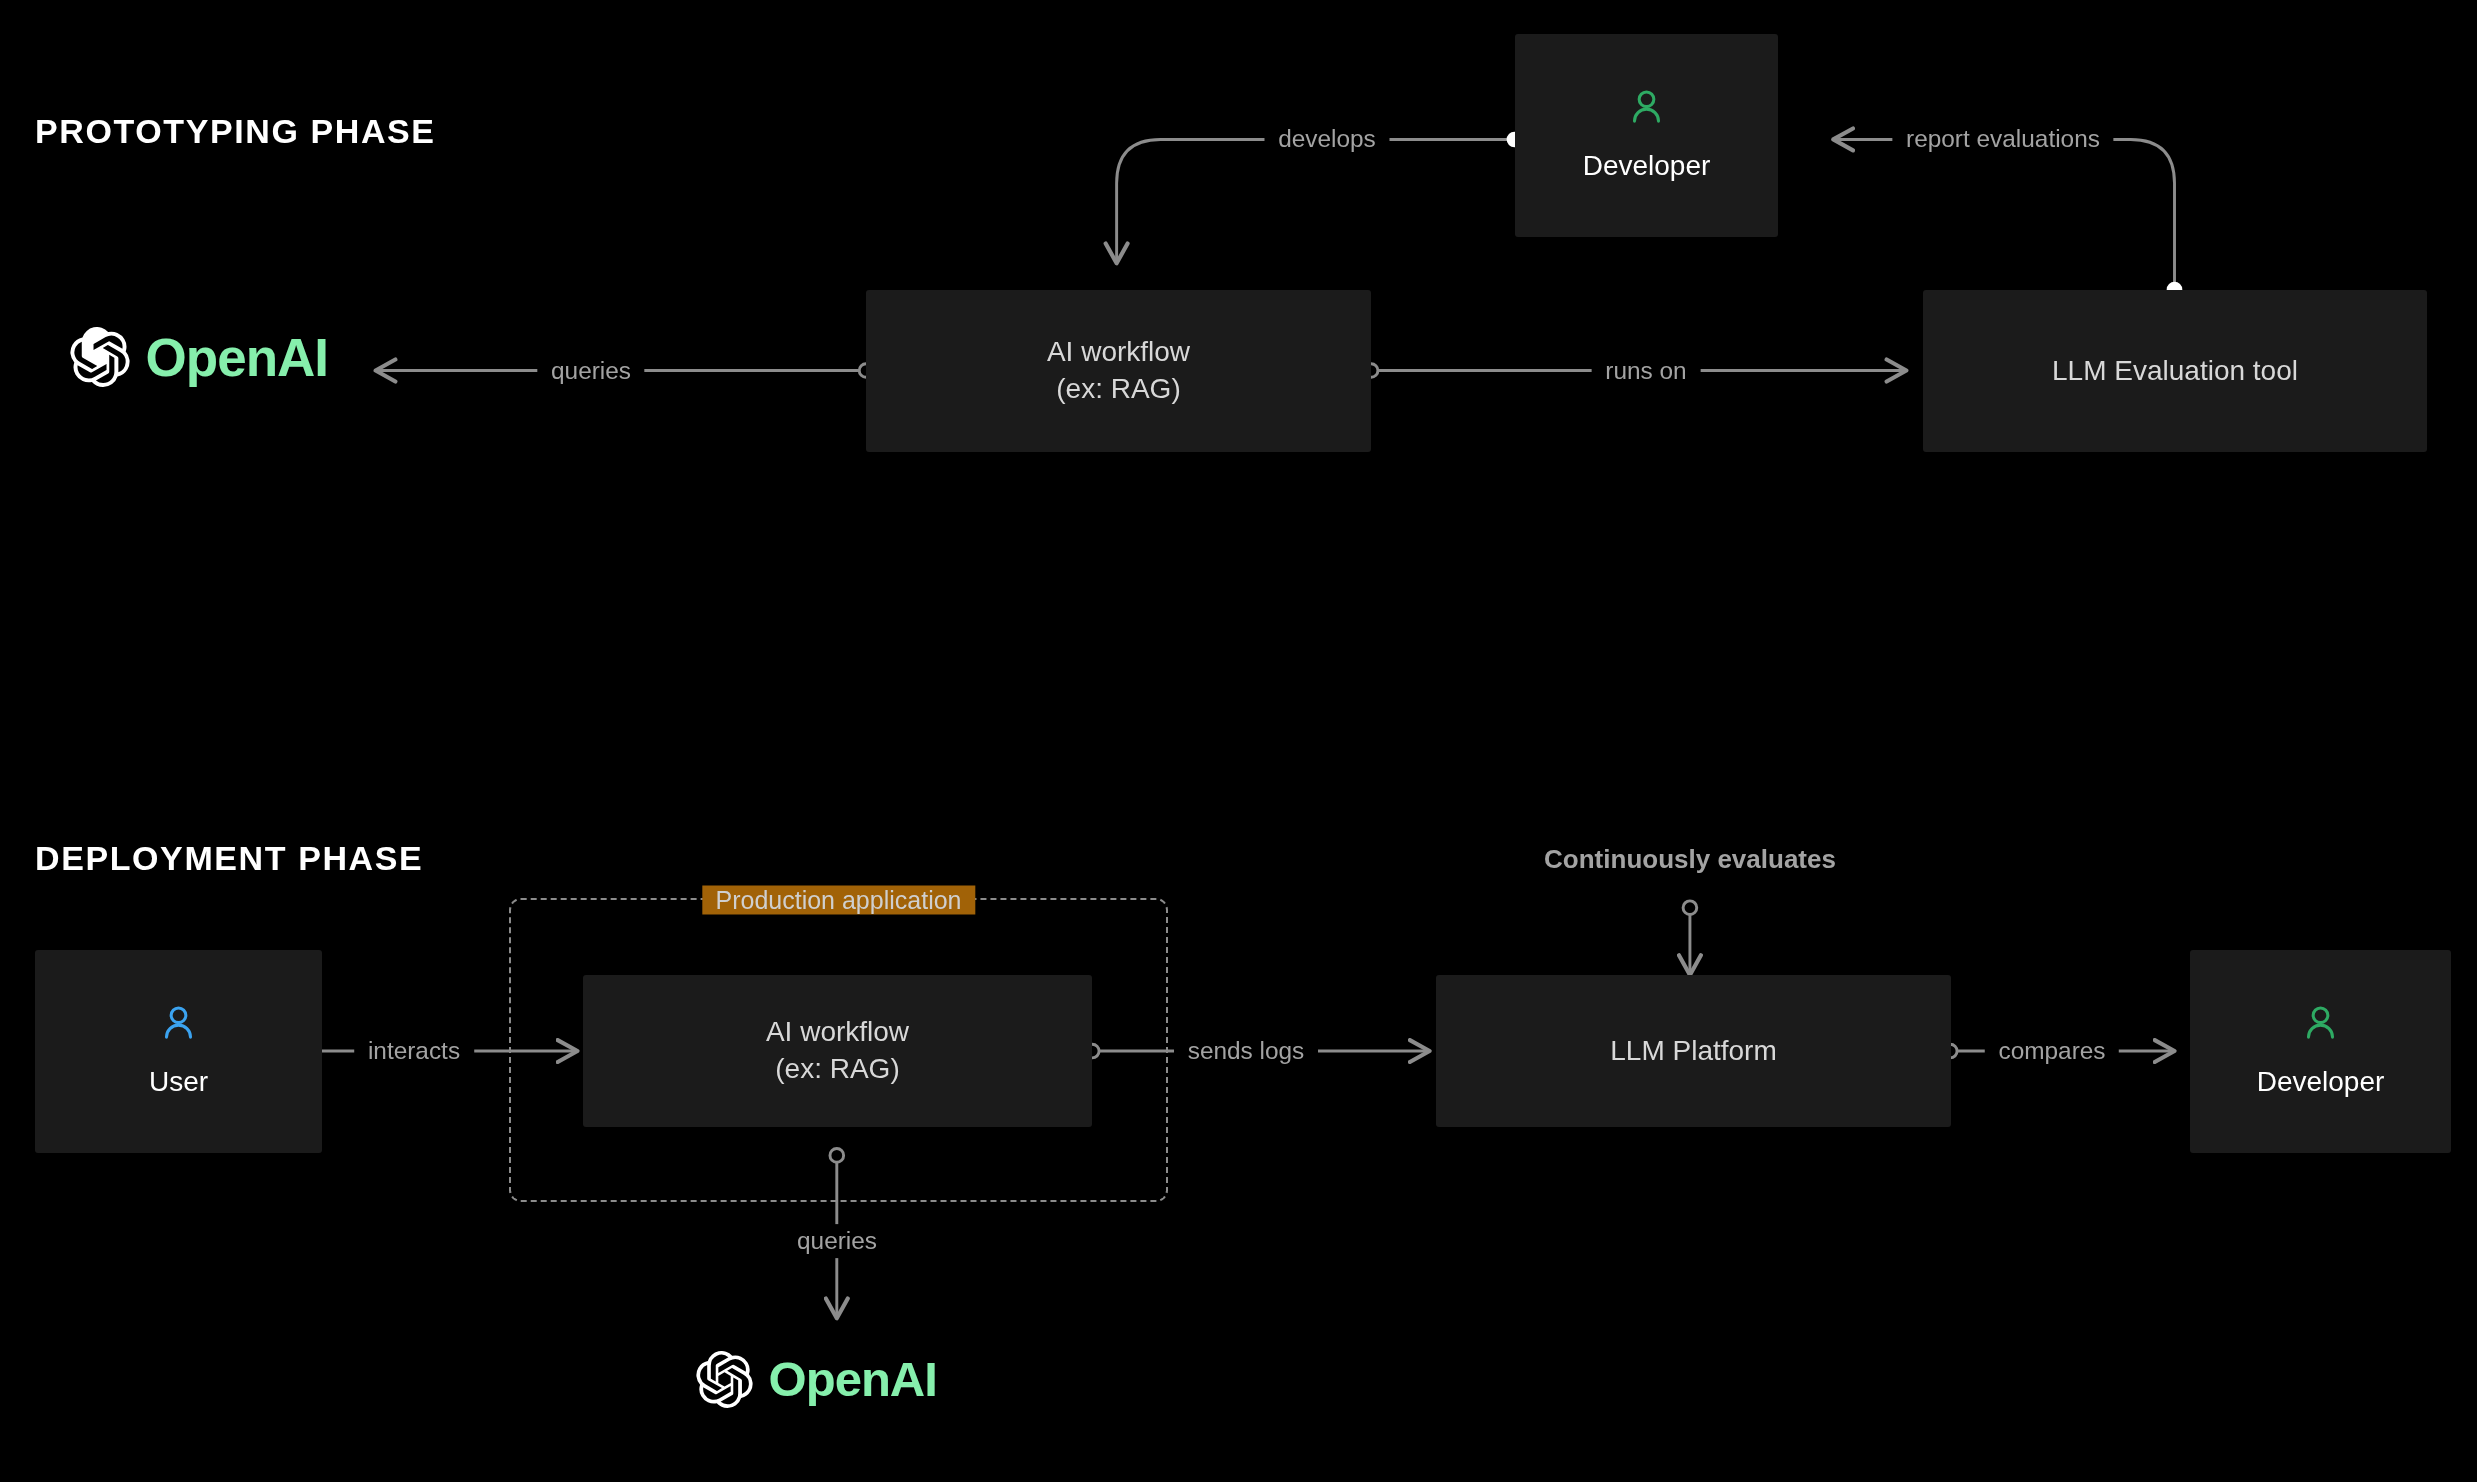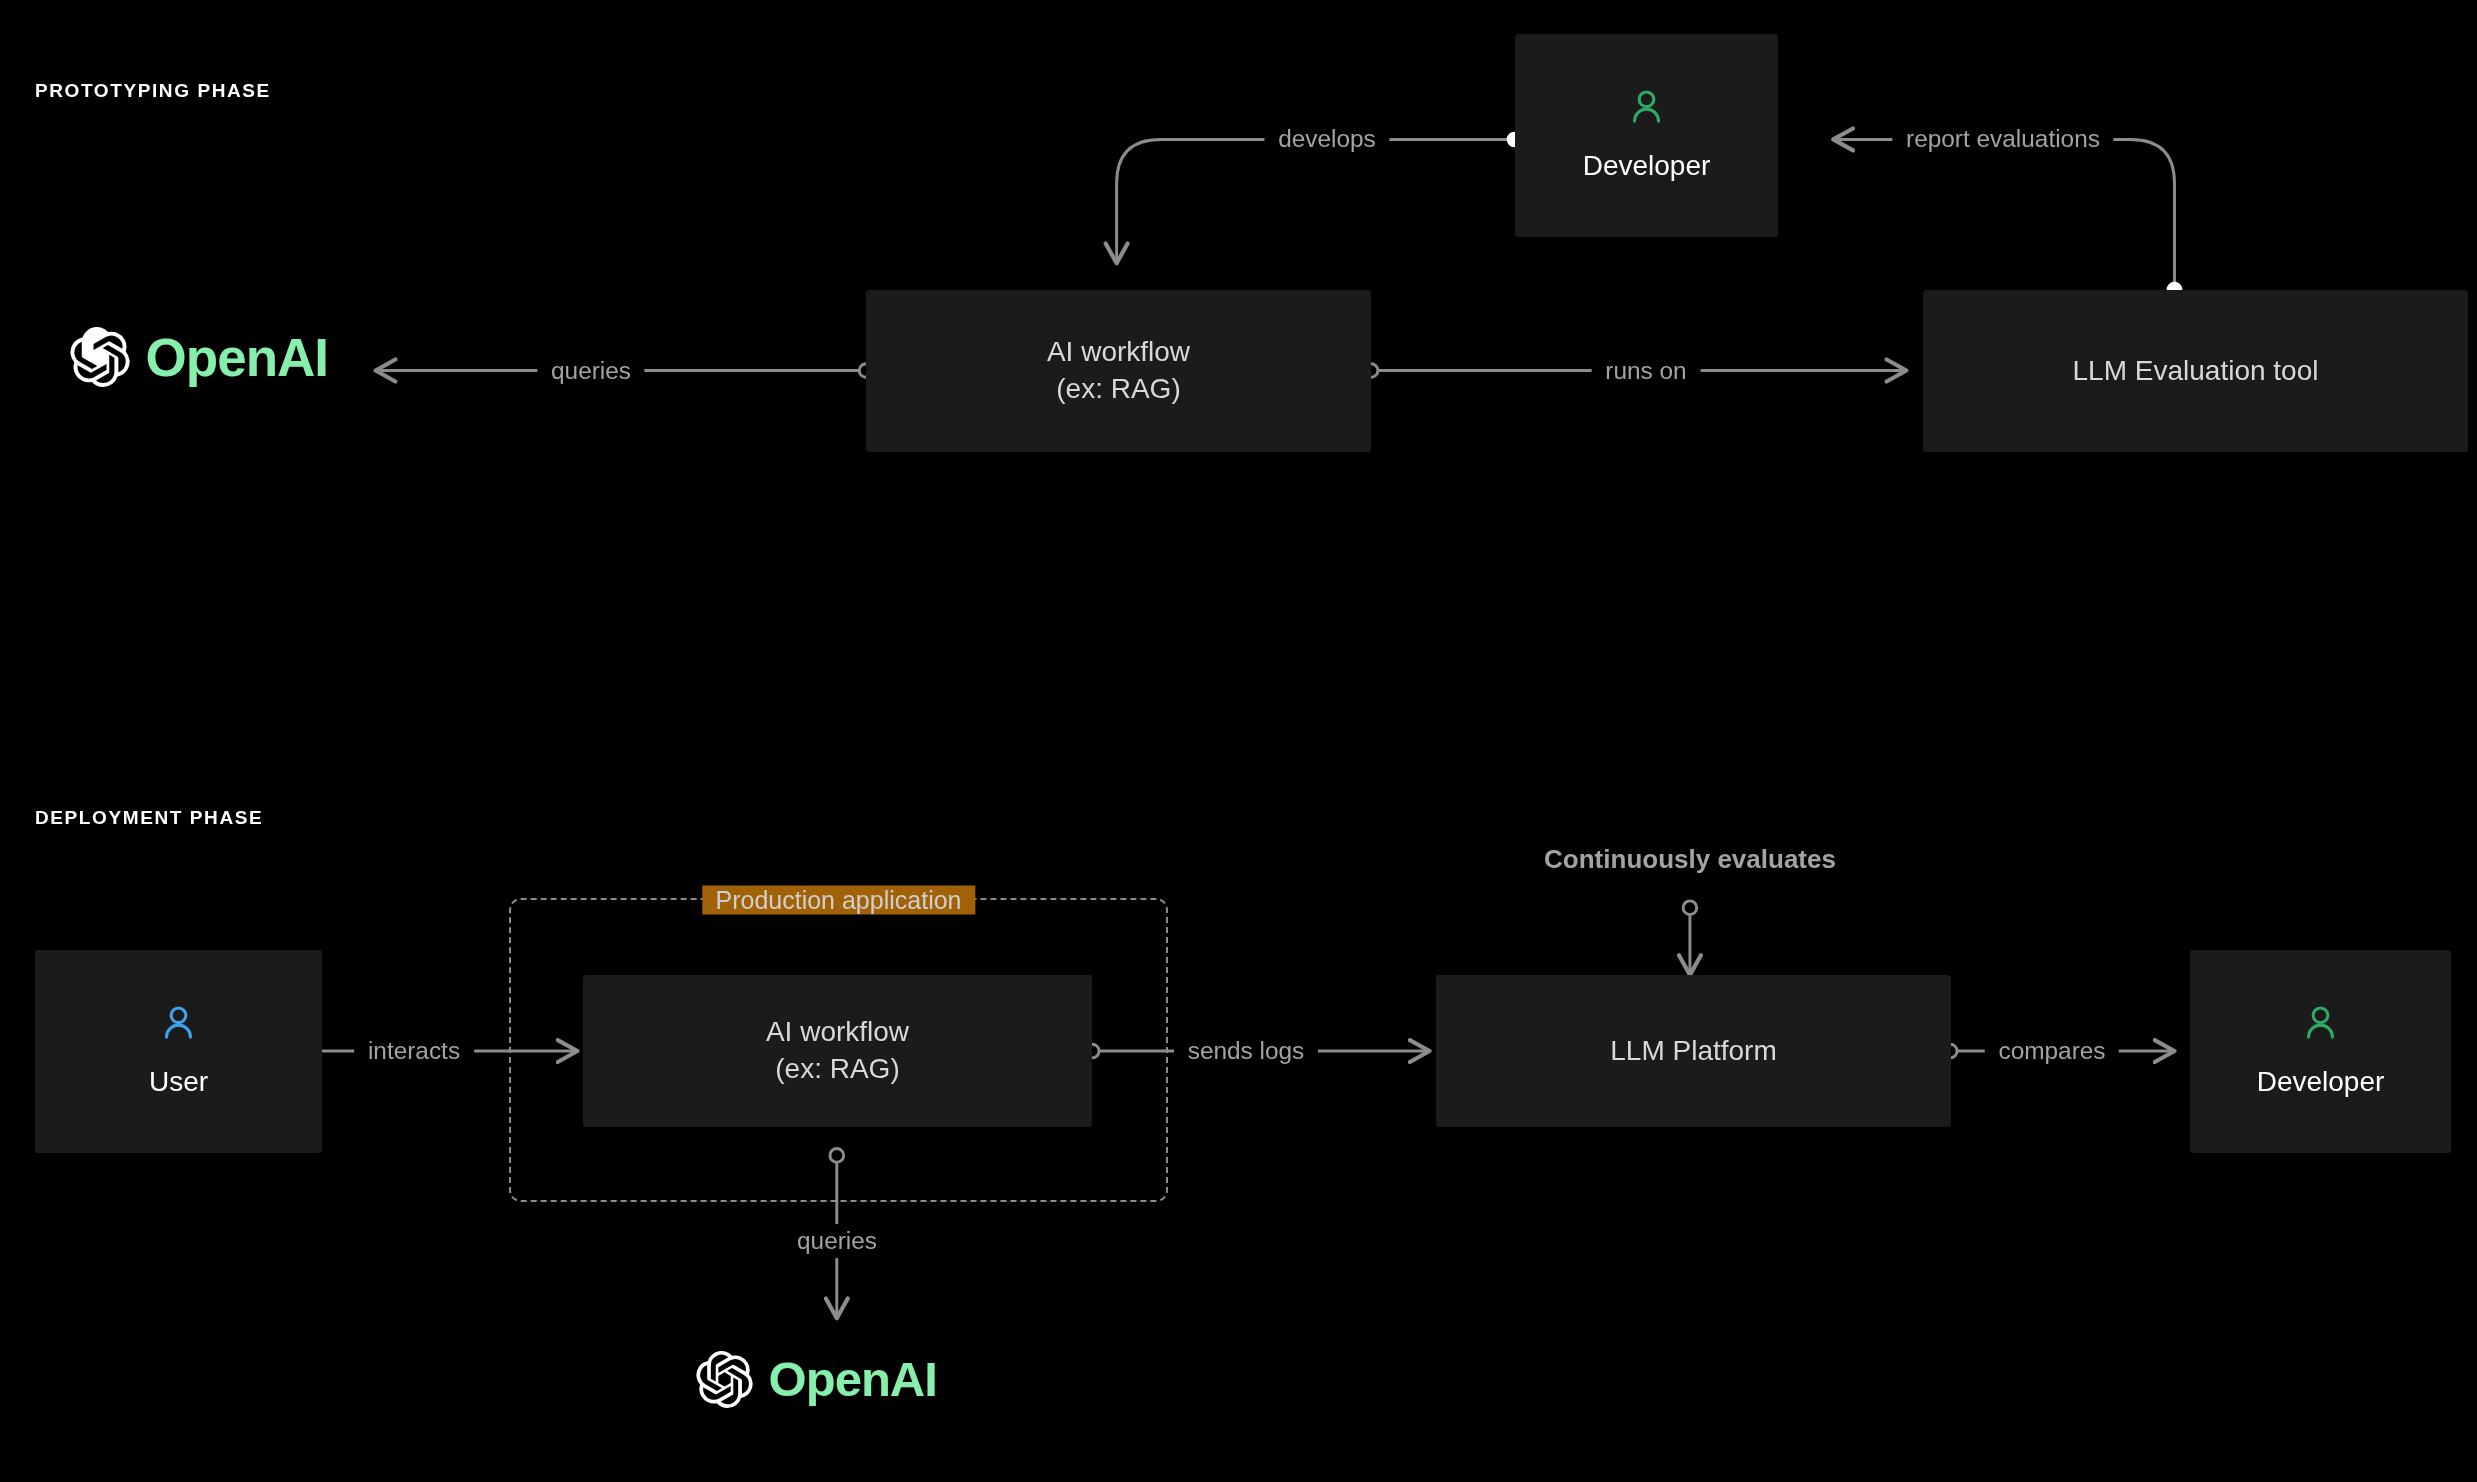--- a/index.html
+++ b/index.html
@@ -18,24 +18,25 @@
   #canvas {
     position: absolute;
     inset: 0;
     width: 2477px;
     height: 1482px;
   }
   
   .phase-title {
     position: absolute;
     color: #ffffff;
-    font-size: 19px;
+    font-size: 34px;
     font-weight: 700;
     letter-spacing: 1.6px;
     white-space: nowrap;
+    margin-top: 32px;
   }
   
   .node {
     position: absolute;
     background: #1b1b1b;
     border-radius: 3px;
     display: flex;
     flex-direction: column;
     align-items: center;
     justify-content: center;
@@ -178,21 +179,21 @@
 </div>
 
 <div class="node actor" style="left:1515px; top:34px; width:263px; height:203px;">
   <svg class="person-icon" width="43" height="43" viewBox="0 0 24 24">
     <circle cx="12" cy="7.4" r="4.1" fill="none" stroke="#2eaa63" stroke-width="1.7"></circle>
     <path d="M5.3 19.6a6.7 6.7 0 0 1 13.4 0" fill="none" stroke="#2eaa63" stroke-width="1.7" stroke-linecap="round"></path>
   </svg>
   <div class="node-label">Developer</div>
 </div>
 
-<div class="node" style="left:1923px; top:290px; width:545px; height:162px;">
+<div class="node" style="left:1923px; top:290px; width:504px; height:162px;">
   <div class="node-label">LLM Evaluation tool</div>
 </div>
 
 <div class="edge-label" style="left:591px; top:371px;">queries</div>
 <div class="edge-label" style="left:1646px; top:371px;">runs on</div>
 <div class="edge-label" style="left:1327px; top:139px;">develops</div>
 <div class="edge-label" style="left:2003px; top:139px;">report evaluations</div>
 
 <div class="group-box" style="left:509px; top:898px; width:659px; height:304px;">
   <div class="group-title" style="left:50%; top:0;">Production application</div>

